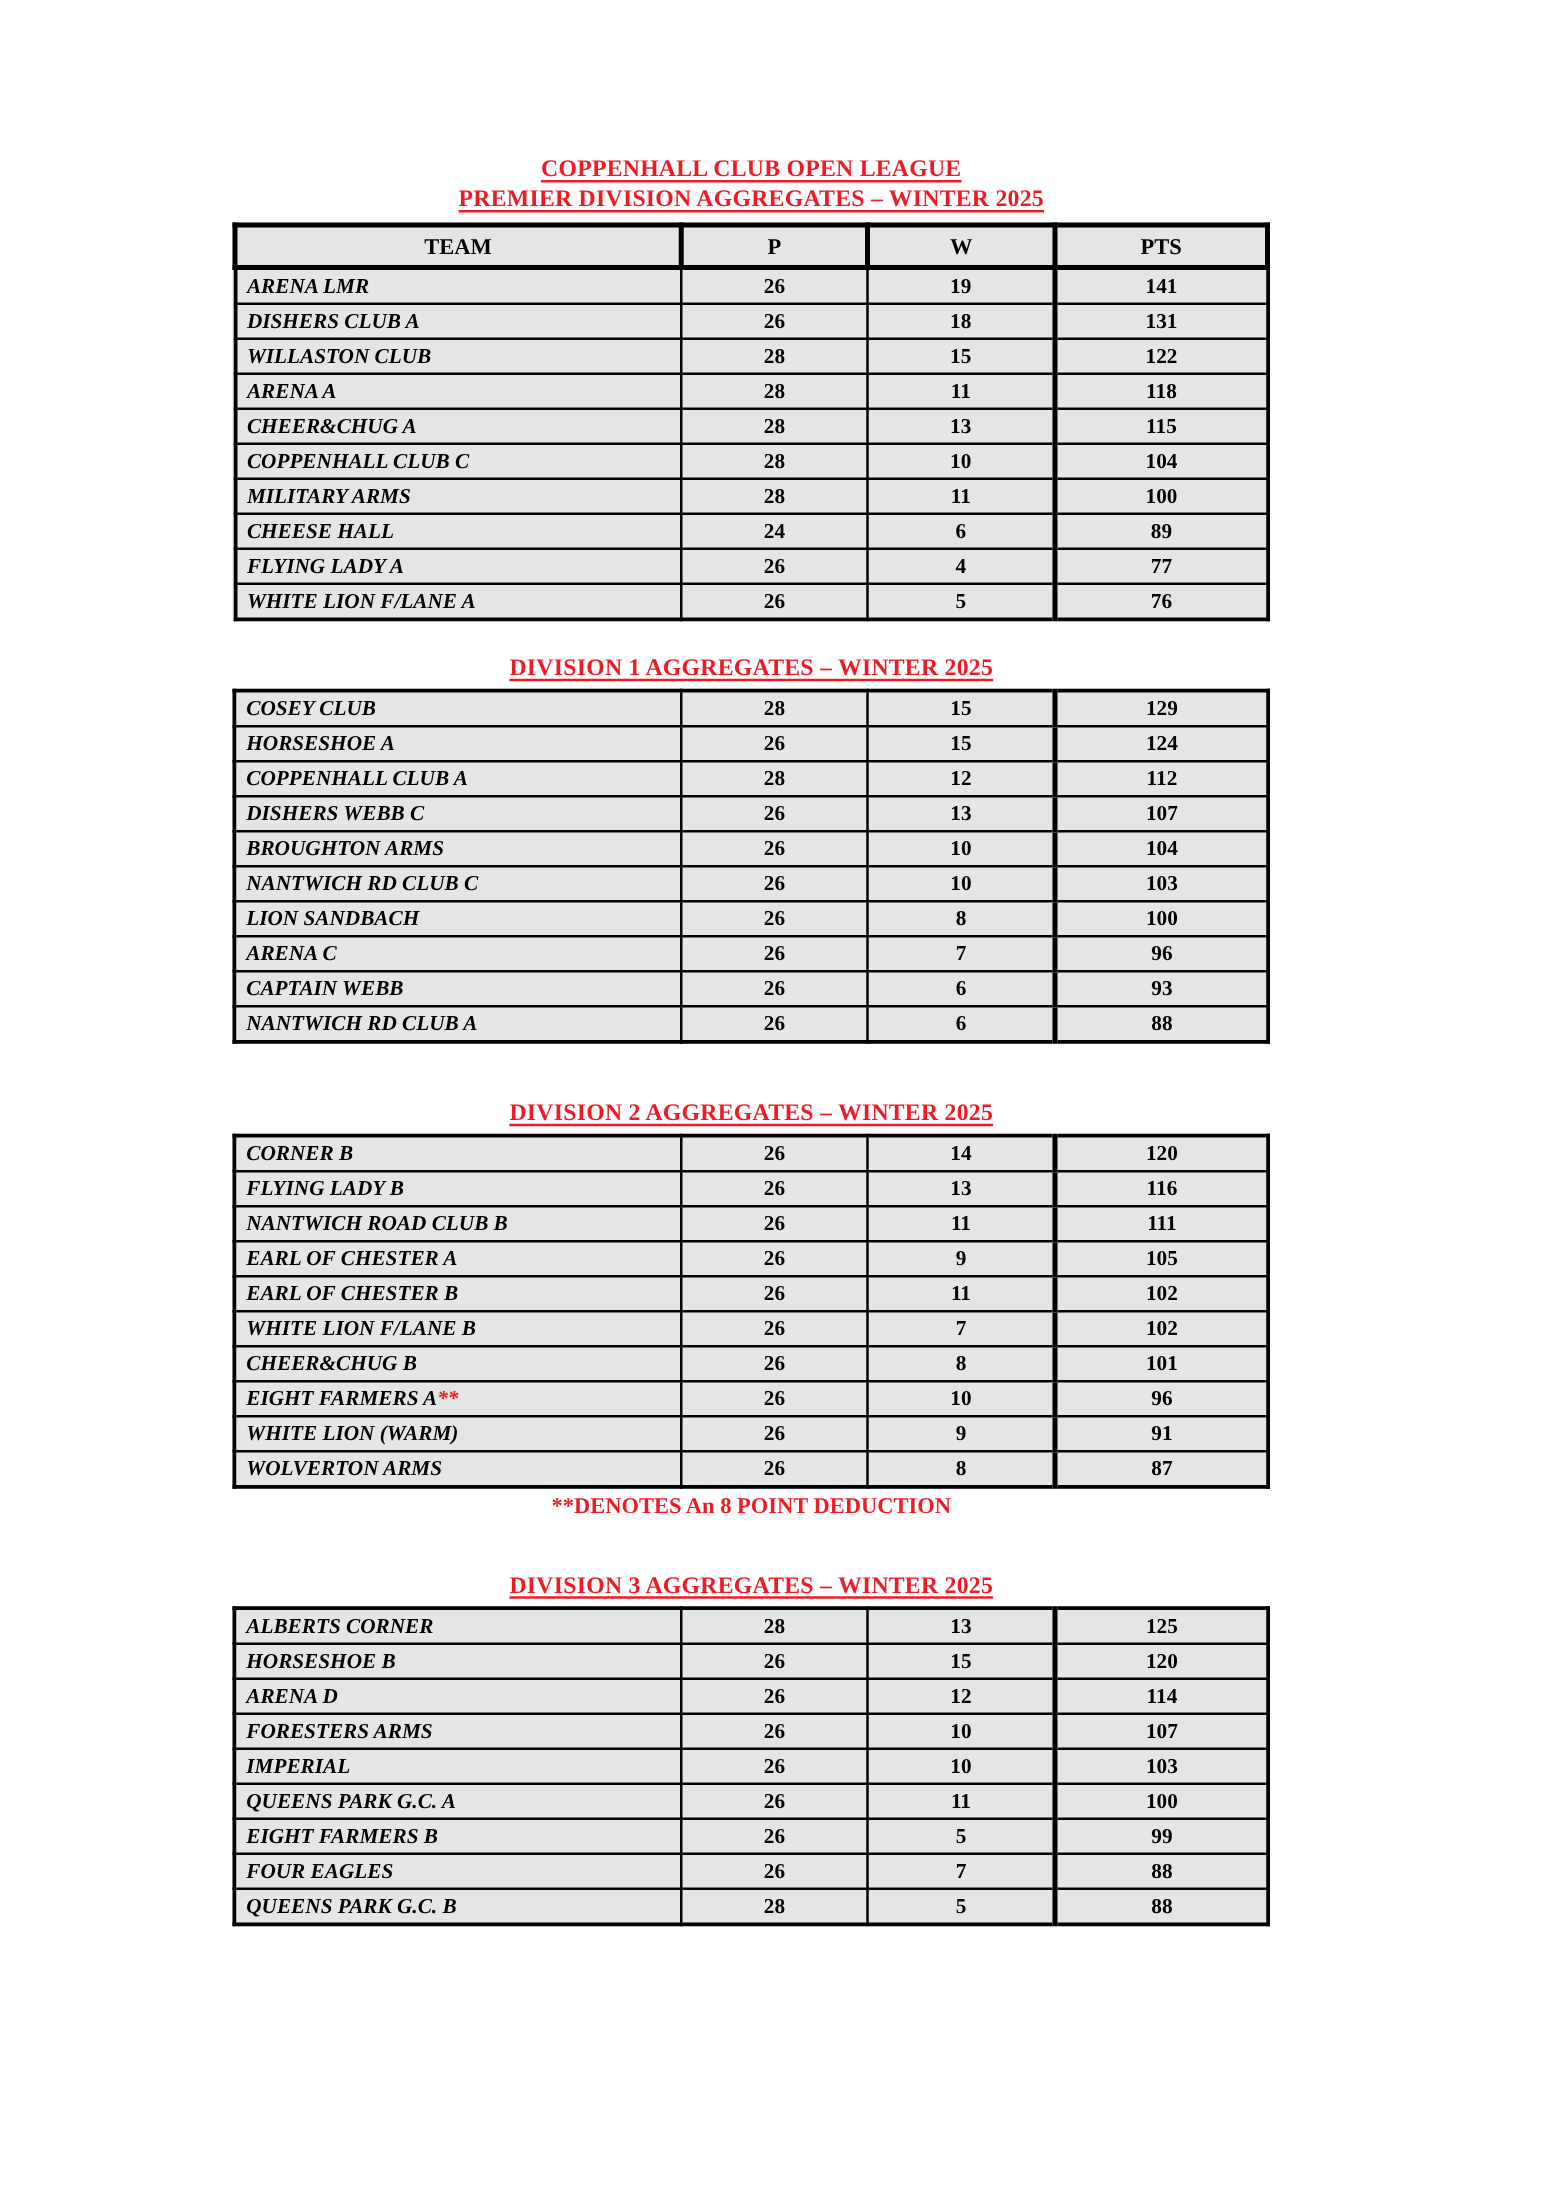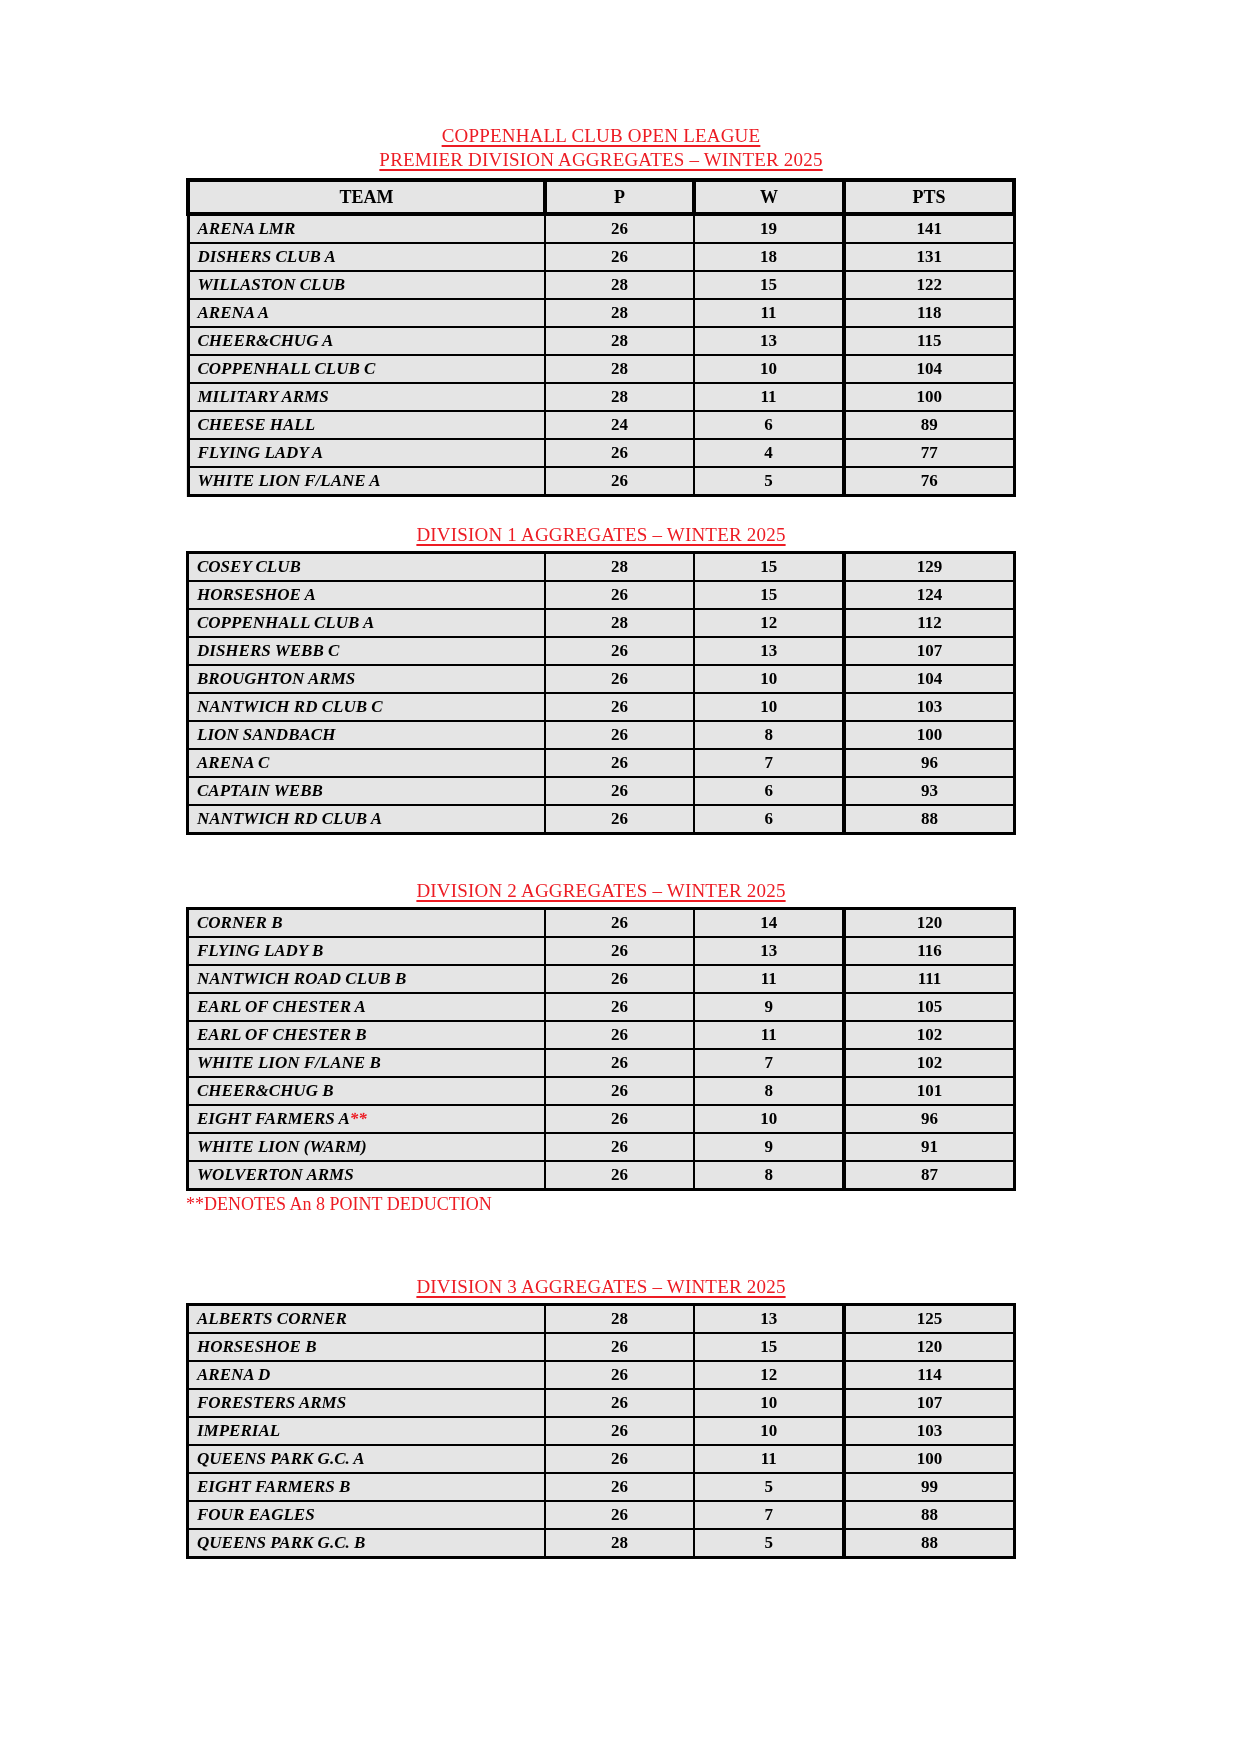--- a/index.html
+++ b/index.html
@@ -10,21 +10,21 @@
     font-weight: 700; color: var(--ink);
     position: relative; overflow: hidden;
   }
   .page { padding-top: 124px; padding-left: 186px; width: 830px; }
 
   .doc-title, .doc-subtitle, .division-heading {
     color: var(--red);
     text-align: center;
     font-size: 19px;
     line-height: 24px;
-    font-weight: 400;
+    font-weight: 700;
     text-decoration: underline;
     text-decoration-thickness: 2px;
     text-underline-offset: 3px;
     letter-spacing: 0.2px;
   }
 
   table.league-table {
     border-collapse: collapse;
     width: 830px;
     table-layout: fixed;
@@ -57,29 +57,29 @@
   td.num-cell  { text-align: center; }
   td.pts-cell  { border-left: 4px solid var(--ink); }
 
   .red { color: var(--red); }
 
   .table-section .division-heading { margin-bottom: 4px; }
   .premier-block .doc-subtitle { margin-bottom: 6px; }
   .section-0 { margin-top: 6px; }
   .section-1 { margin-top: 26px; }
   .section-2 { margin-top: 44px; }
-  .section-3 { margin-top: 60px; }
+  .section-3 { margin-top: 42px; }
 
   .footnote {
     color: var(--red);
     font-size: 18px;
     line-height: 22px;
     margin-top: 2px;
-    text-align: left;
-    font-weight: 400;
+    text-align: center;
+    font-weight: 700;
   }
 </style>
 </head>
 <body>
 
 <div class="page">
   <div class="premier-block">
     <div class="doc-title">COPPENHALL CLUB OPEN LEAGUE</div>
     <div class="doc-subtitle">PREMIER DIVISION AGGREGATES – WINTER 2025</div>
   </div>

